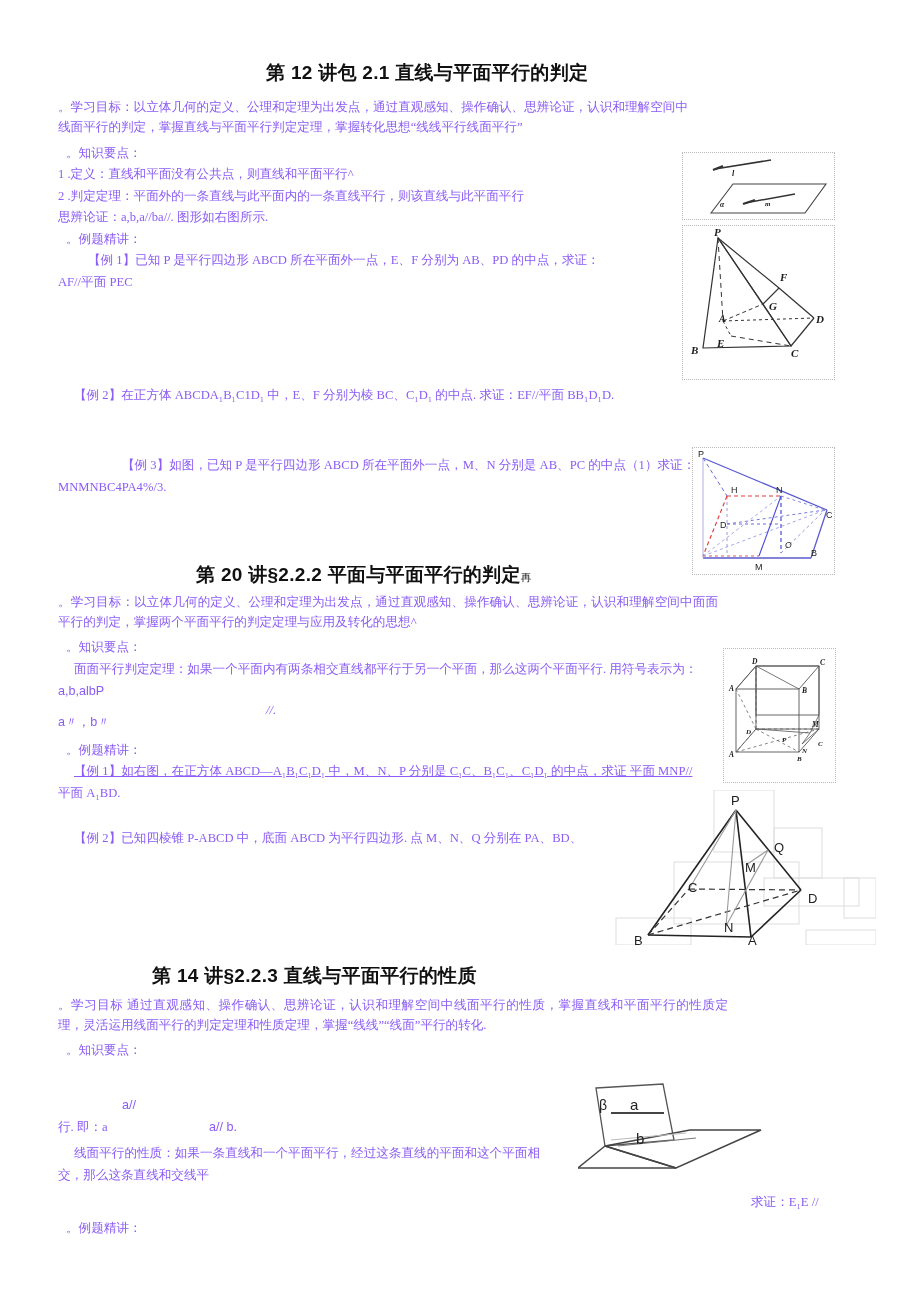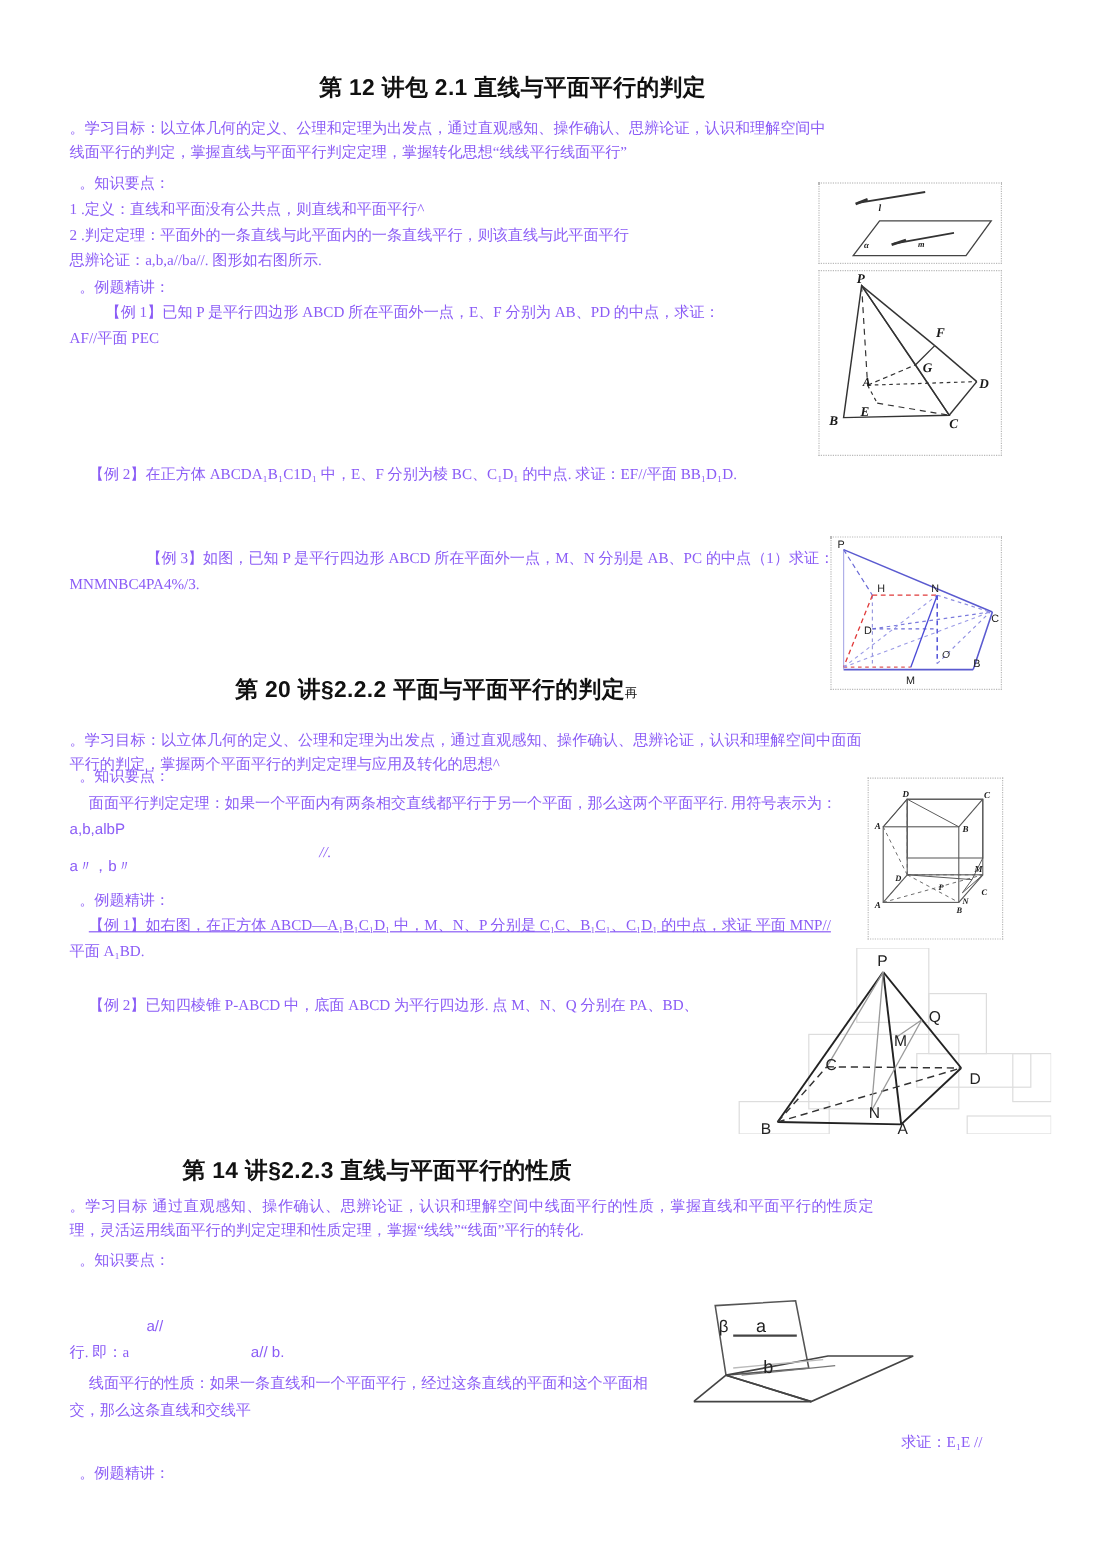--- a/index.html
+++ b/index.html
@@ -164,21 +164,21 @@
       <text x="27" y="80" font-size="9" class="lbl-s">D</text>
       <text x="133" y="70" font-size="9" class="lbl-s">C</text>
       <text x="92" y="100" font-size="8.5" font-style="italic" class="lbl-s">O</text>
       <text x="62" y="122" font-size="9" class="lbl-s">M</text>
       <text x="118" y="108" font-size="9" class="lbl-s">B</text>
     </svg>
   </div>
 
   <div class="h1 sans" style="left:196px; top:562px;"><span>第 20 讲§2.2.2 平面与平面平行的判定</span><span class="sm">再</span></div>
 
-  <div class="blk" style="left:58px; top:592px; width:660px;margin-top:15px;">。学习目标：以立体几何的定义、公理和定理为出发点，通过直观感知、操作确认、思辨论证，认识和理解空间中面面平行的判定，掌握两个平面平行的判定定理与应用及转化的思想^</div>
+  <div class="blk" style="left:58px; top:592px; width:660px;">。学习目标：以立体几何的定义、公理和定理为出发点，通过直观感知、操作确认、思辨论证，认识和理解空间中面面平行的判定，掌握两个平面平行的判定定理与应用及转化的思想^</div>
 
   <div class="blk" style="left:66px; top:637px; width:300px;">。知识要点：</div>
 
   <div class="blk" style="left:74px; top:659px; width:650px;">面面平行判定定理：如果一个平面内有两条相交直线都平行于另一个平面，那么这两个平面平行. 用符号表示为：</div>
 
   <div class="blk sans" style="left:58px; top:681px; width:200px;">a,b,albP</div>
   <div class="blk" style="left:266px; top:700px; width:60px; font-style:italic;">//.</div>
   <div class="blk sans" style="left:58px; top:712px; width:200px;">a〃，b〃</div>
 
   <div class="blk" style="left:66px; top:740px; width:300px;">。例题精讲：</div>

